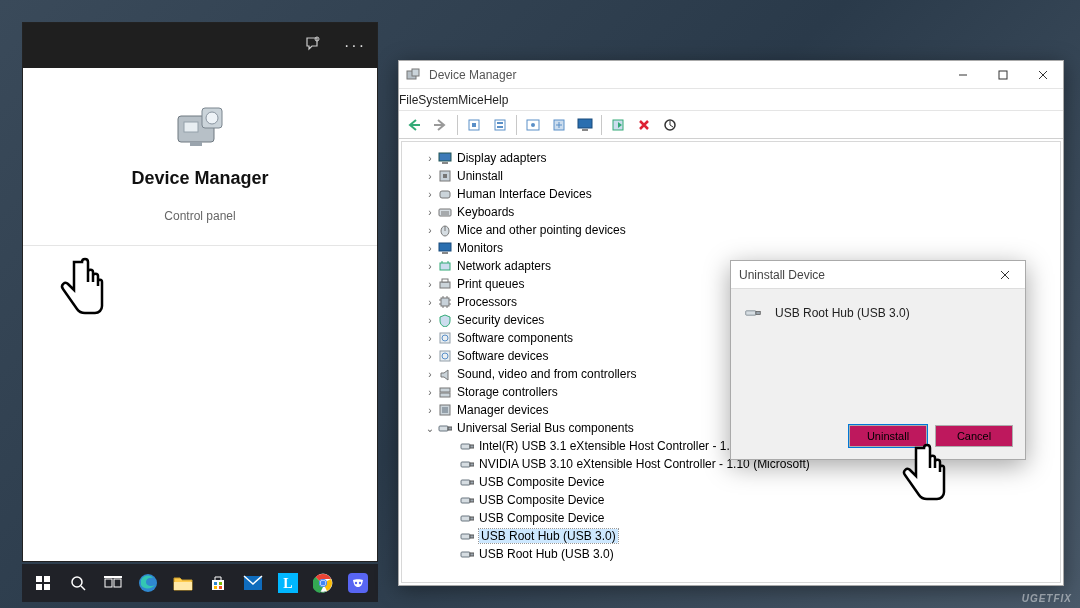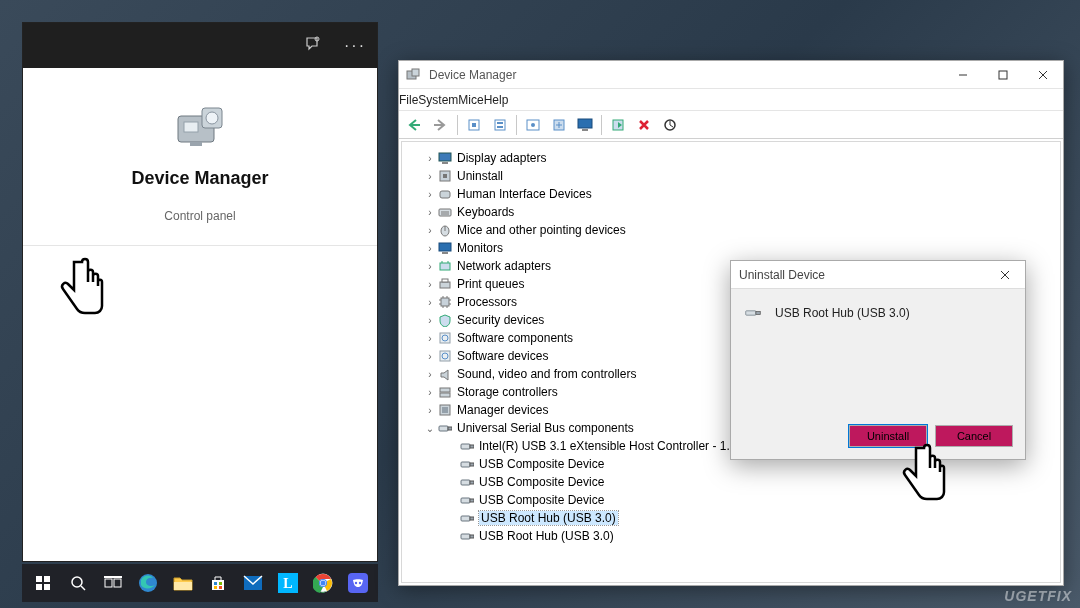--- a/index.html
+++ b/index.html
@@ -161,21 +161,21 @@
   
   .hand {
     position:absolute;
     width:60px; height:80px;
     pointer-events:none;
   }
 
   
   .watermark {
     position:absolute; right:8px; bottom:4px;
-    font-size:14px; font-weight:700;
+    font-size:10px; font-weight:700;
     color: rgba(255,255,255,0.45);
     letter-spacing:1px;
     font-style:italic;
   }
 </style>
 </head>
 <body>
 
 <div class="left-panel">
   <div class="left-header">
@@ -547,20 +547,30 @@
         <span class="lbl">Intel(R) USB 3.1 eXtensible Host Controller - 1.10 (Microsoft)</span>
       </div>
       <div class="tree-node d2">
         <span class="tw"></span>
         <span class="ico">
           <svg width="14" height="14" viewBox="0 0 14 14">
             <rect x="1" y="5" width="9" height="5" rx="1" fill="#d6dde2" stroke="#6a7680"></rect>
             <rect x="10" y="6" width="4" height="3" fill="#9aa4ad" stroke="#555"></rect>
           </svg>
         </span>
+        <span class="lbl">NVIDIA USB 3.10 eXtensible Host Controller - 1.10 (Microsoft)</span>
+      </div>
+      <div class="tree-node d2">
+        <span class="tw"></span>
+        <span class="ico">
+          <svg width="14" height="14" viewBox="0 0 14 14">
+            <rect x="1" y="5" width="9" height="5" rx="1" fill="#d6dde2" stroke="#6a7680"></rect>
+            <rect x="10" y="6" width="4" height="3" fill="#9aa4ad" stroke="#555"></rect>
+          </svg>
+        </span>
         <span class="lbl">USB Composite Device</span>
       </div>
       <div class="tree-node d2">
         <span class="tw"></span>
         <span class="ico">
           <svg width="14" height="14" viewBox="0 0 14 14">
             <rect x="1" y="5" width="9" height="5" rx="1" fill="#d6dde2" stroke="#6a7680"></rect>
             <rect x="10" y="6" width="4" height="3" fill="#9aa4ad" stroke="#555"></rect>
           </svg>
         </span>

